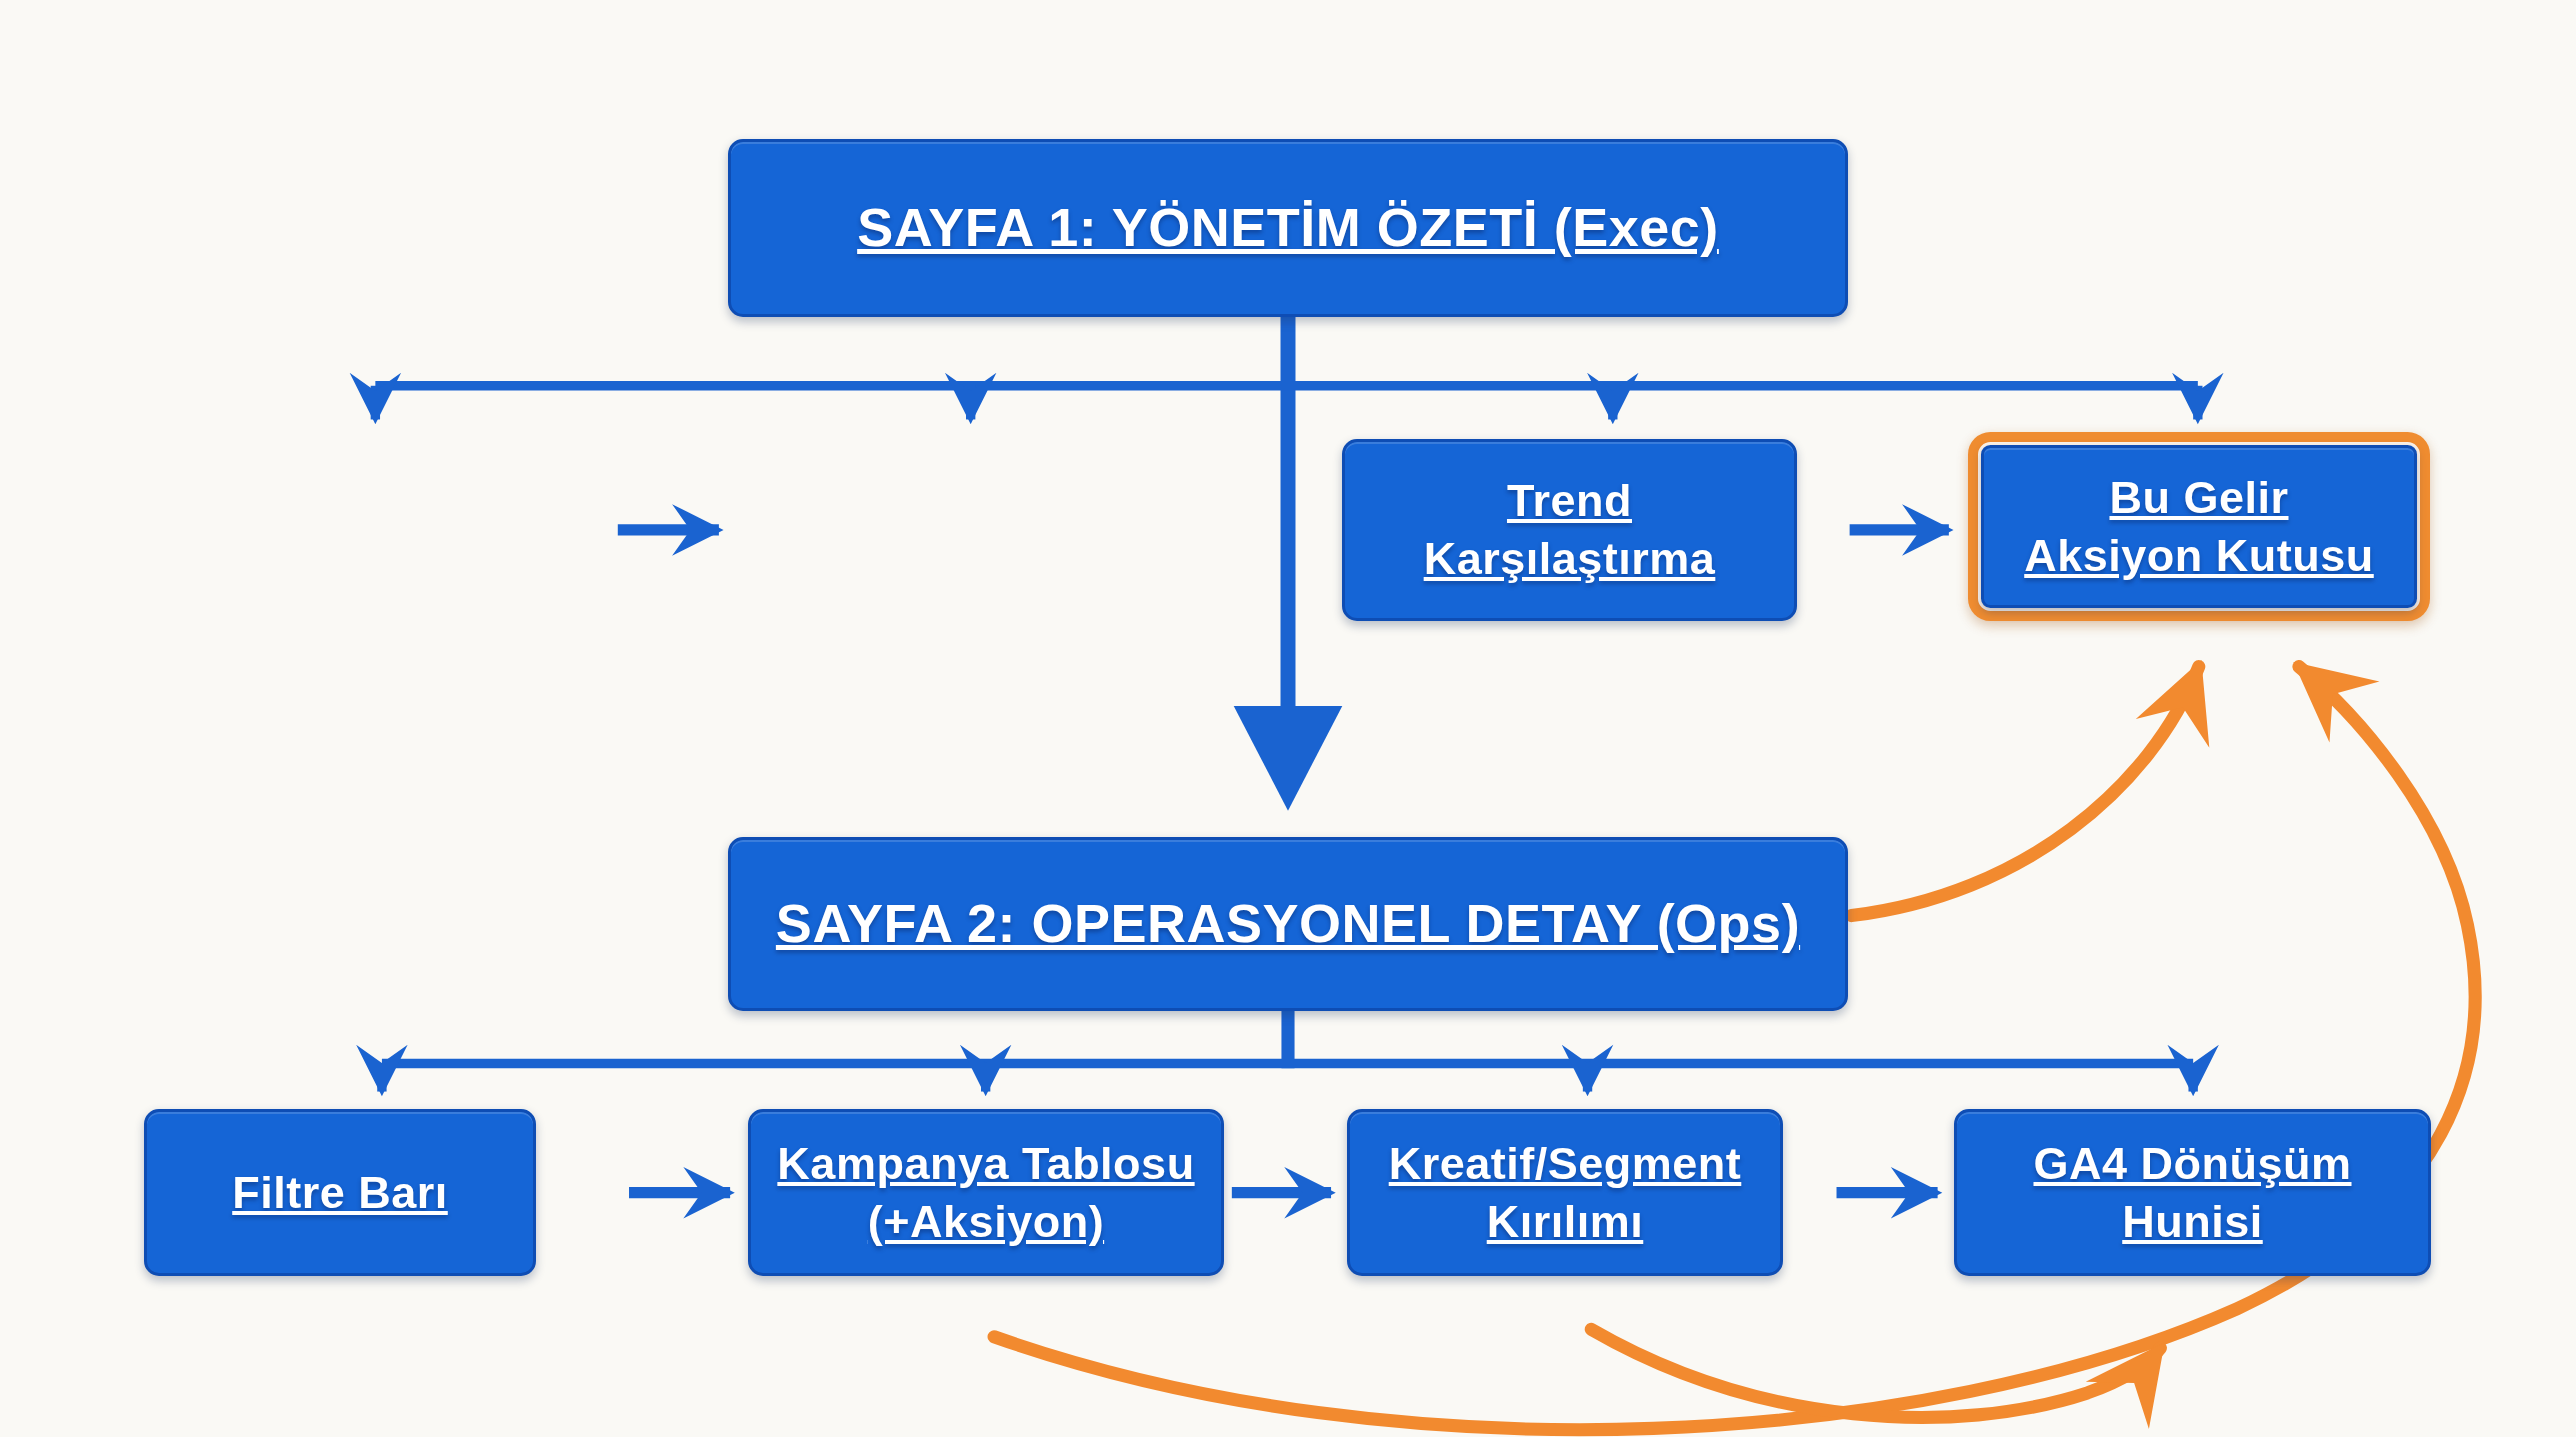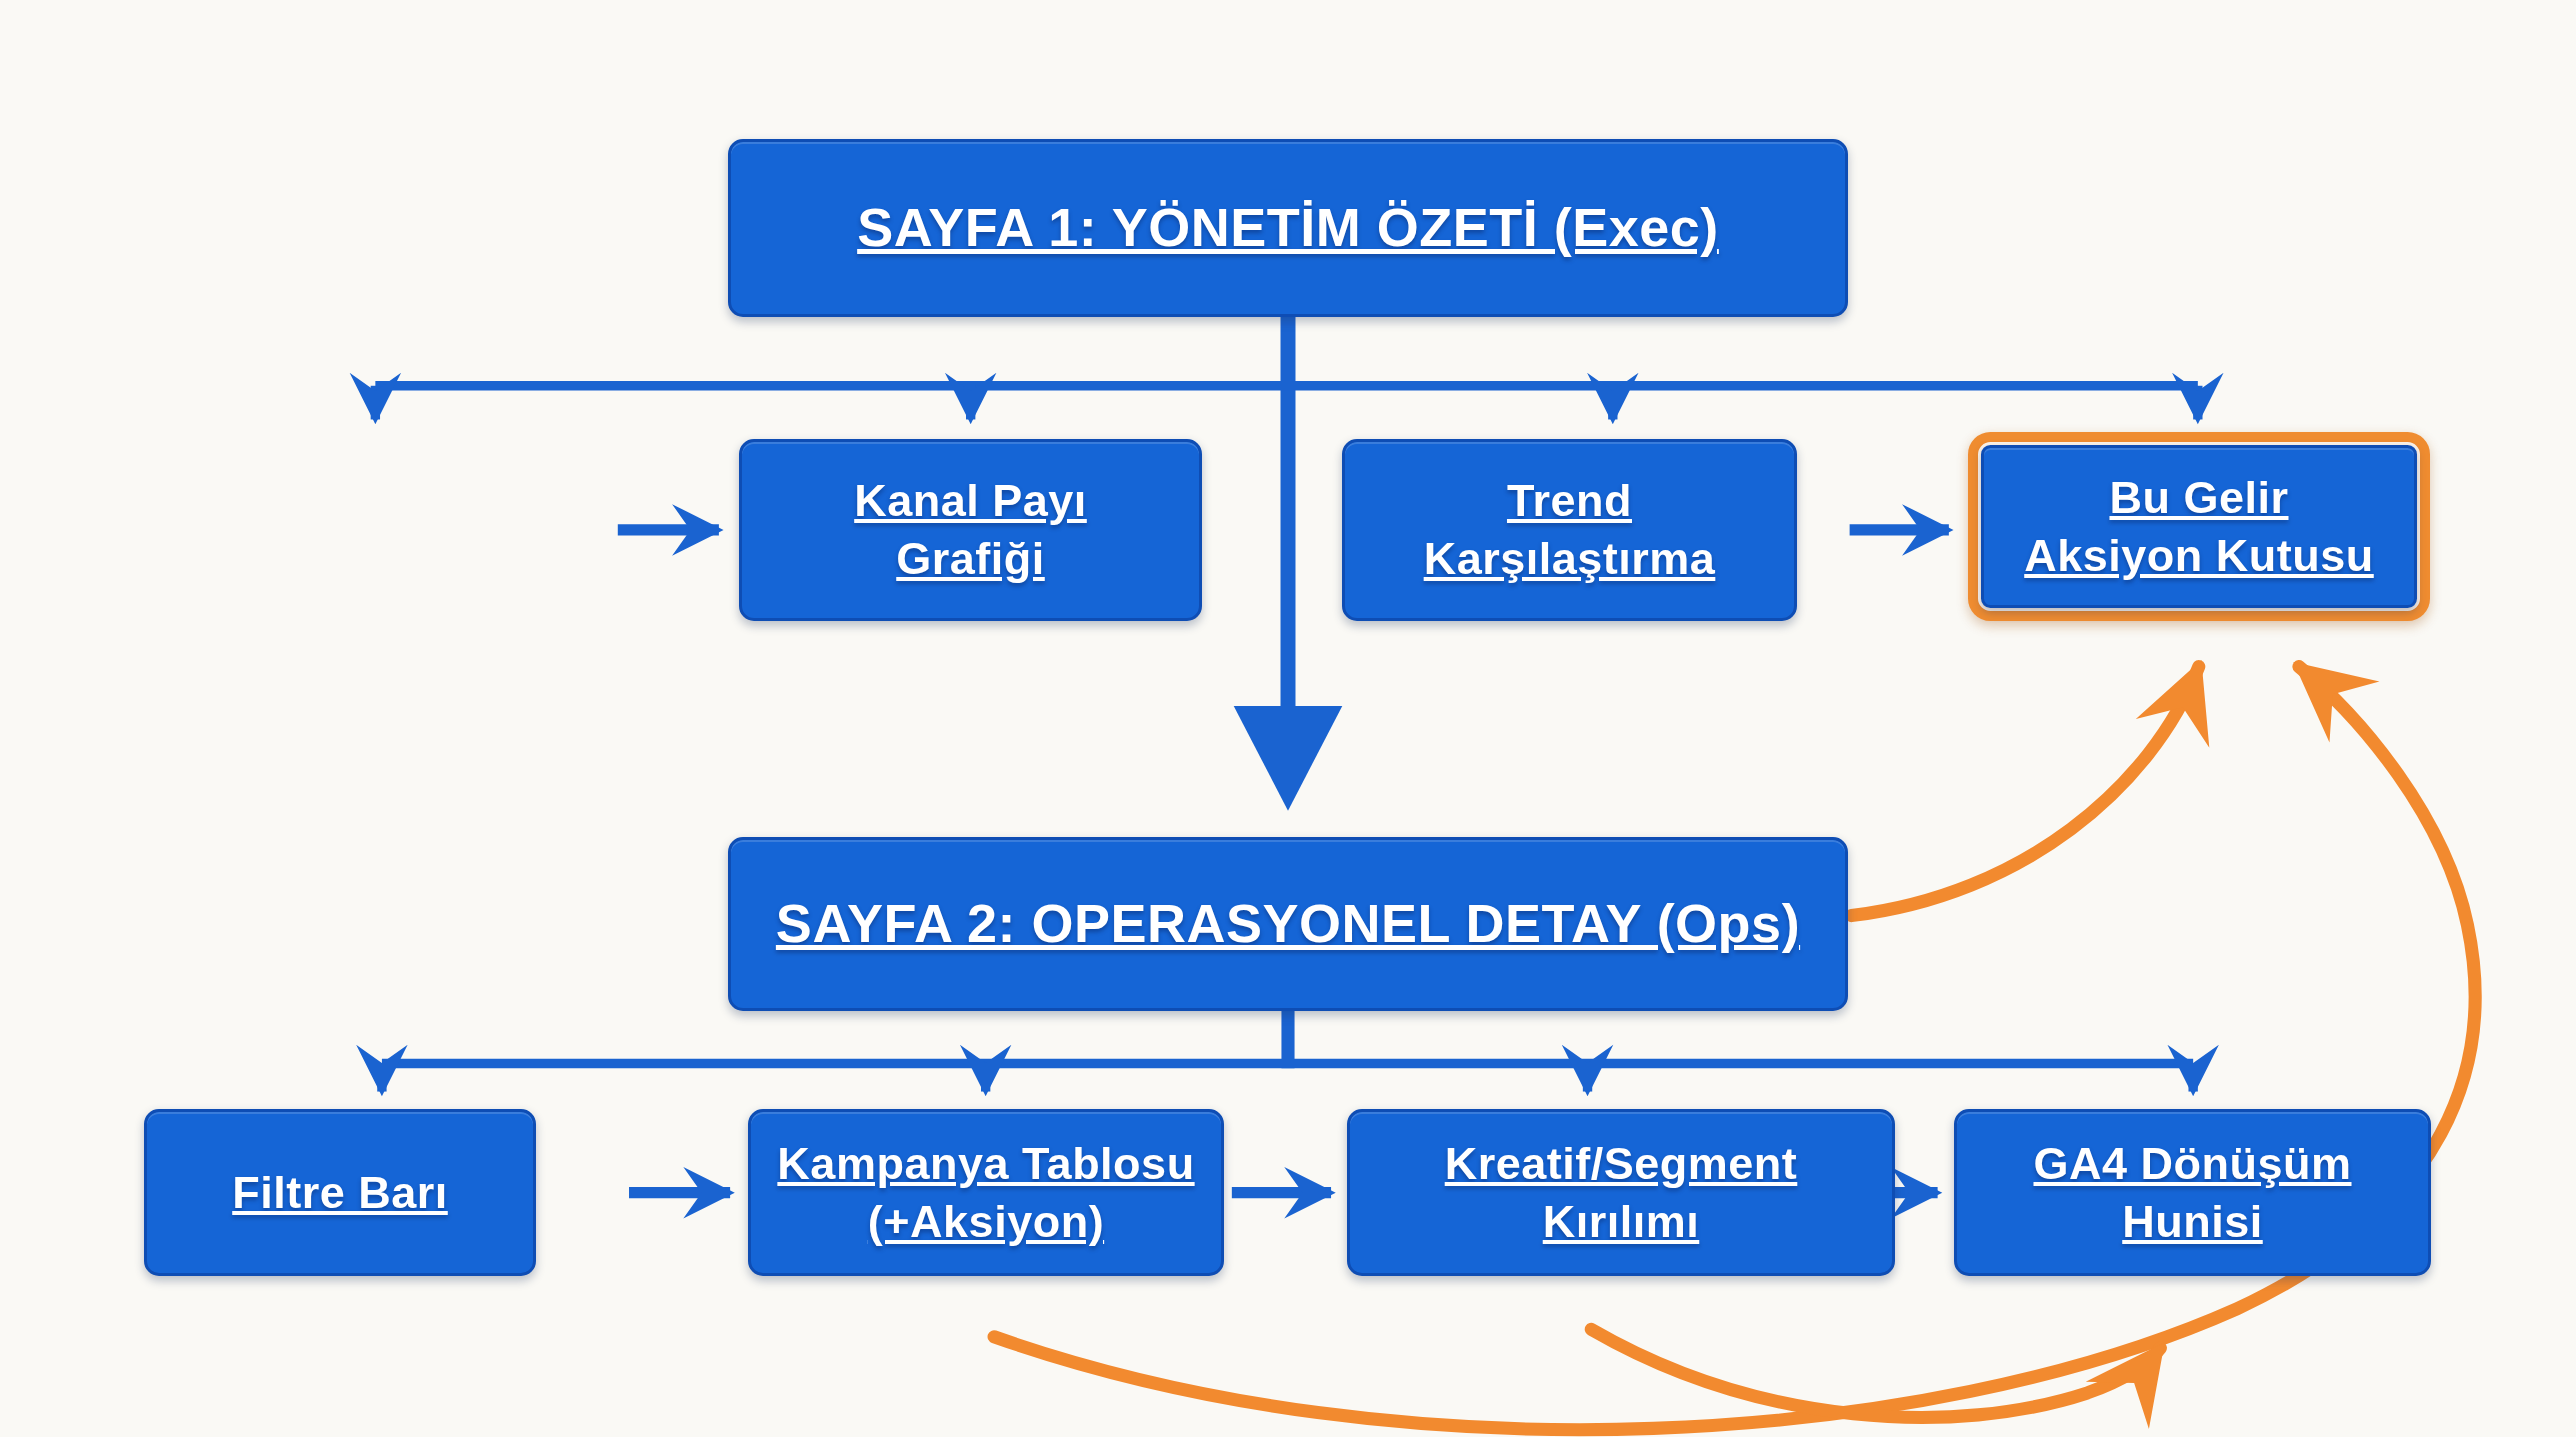--- a/index.html
+++ b/index.html
@@ -88,24 +88,20 @@
 
     <path d="M1978,978 C2160,956 2298,842 2349,712" stroke="#f28a2f" stroke-width="14" fill="none" stroke-linecap="round" marker-end="url(#mo)"></path>
     <path d="M1062,1428 C1500,1582 2060,1545 2390,1398 C2610,1295 2668,1140 2636,988 C2612,873 2522,766 2456,712" stroke="#f28a2f" stroke-width="14" fill="none" stroke-linecap="round" marker-end="url(#mo)"></path>
     <path d="M1700,1420 C1880,1524 2090,1534 2230,1488 C2272,1473 2296,1456 2308,1440" stroke="#f28a2f" stroke-width="14" fill="none" stroke-linecap="round" marker-end="url(#mo)"></path>
   </svg>
 
   <div class="node title-node" style="left:728px;top:139px;width:1120px;height:178px">
     <span class="label">SAYFA 1: YÖNETİM ÖZETİ (Exec)</span>
   </div>
 
-  <div class="node leaf-node" style="left:739px;top:439px;width:463px;height:182px">
-    <span class="label">Kanal Payı
-Grafiği</span>
-  </div>
   <div class="node leaf-node" style="left:1342px;top:439px;width:455px;height:182px">
     <span class="label">Trend
 Karşılaştırma</span>
   </div>
   <div class="highlight" style="left:1968px;top:432px;width:462px;height:189px">
     <div class="node leaf-node">
       <span class="label">Bu Gelir
 Aksiyon Kutusu</span>
     </div>
   </div>
@@ -114,21 +110,21 @@
     <span class="label">SAYFA 2: OPERASYONEL DETAY (Ops)</span>
   </div>
 
   <div class="node leaf-node" style="left:144px;top:1109px;width:392px;height:167px">
     <span class="label">Filtre Barı</span>
   </div>
   <div class="node leaf-node" style="left:748px;top:1109px;width:476px;height:167px">
     <span class="label">Kampanya Tablosu
 (+Aksiyon)</span>
   </div>
-  <div class="node leaf-node" style="left:1347px;top:1109px;width:548px;height:167px">
+  <div class="node leaf-node" style="left:1347px;top:1109px;width:436px;height:167px">
     <span class="label">Kreatif/Segment
 Kırılımı</span>
   </div>
   <div class="node leaf-node" style="left:1954px;top:1109px;width:477px;height:167px">
     <span class="label">GA4 Dönüşüm
 Hunisi</span>
   </div>
 
 </div>
 

